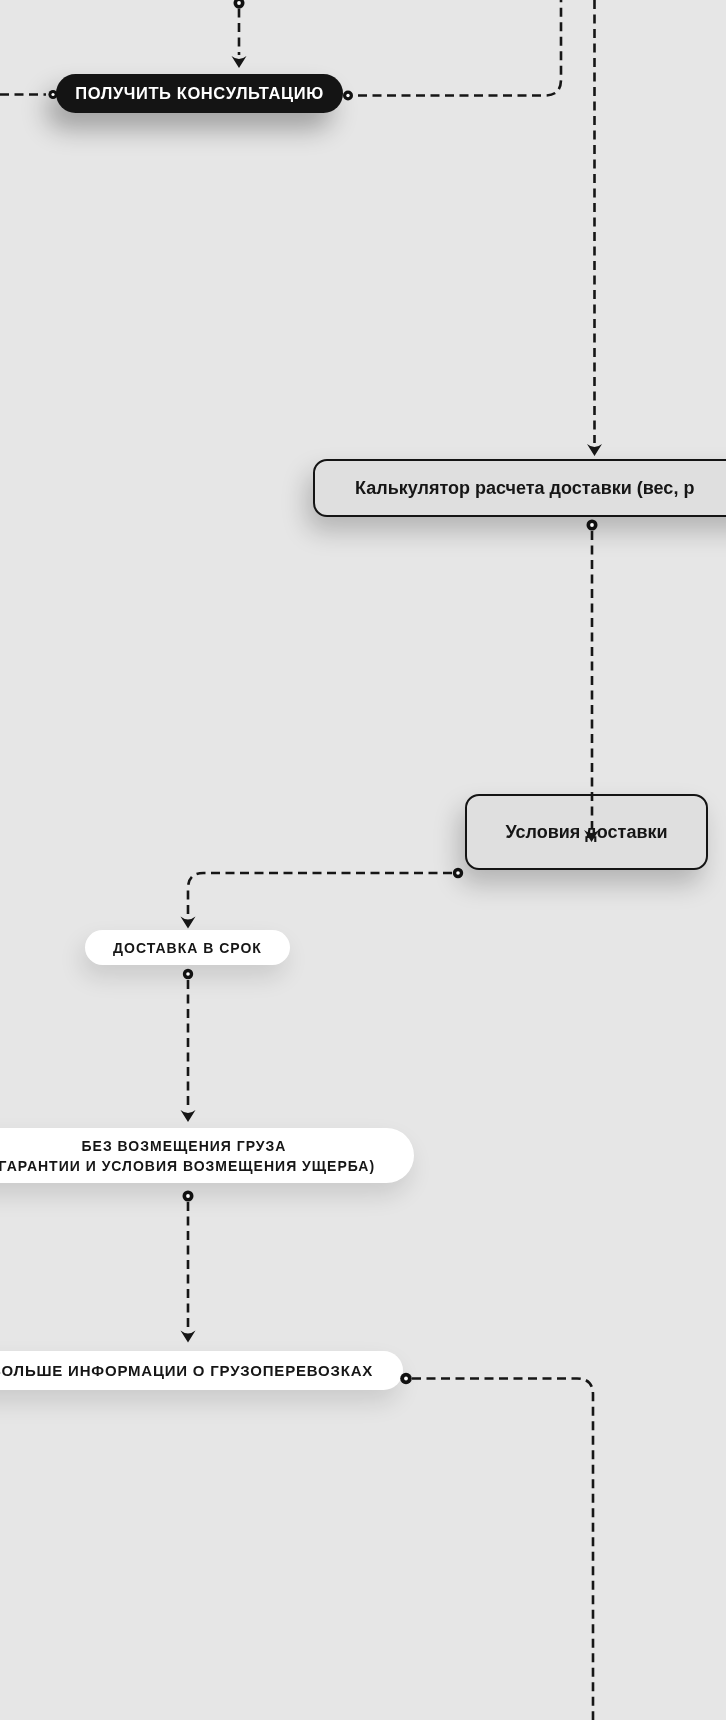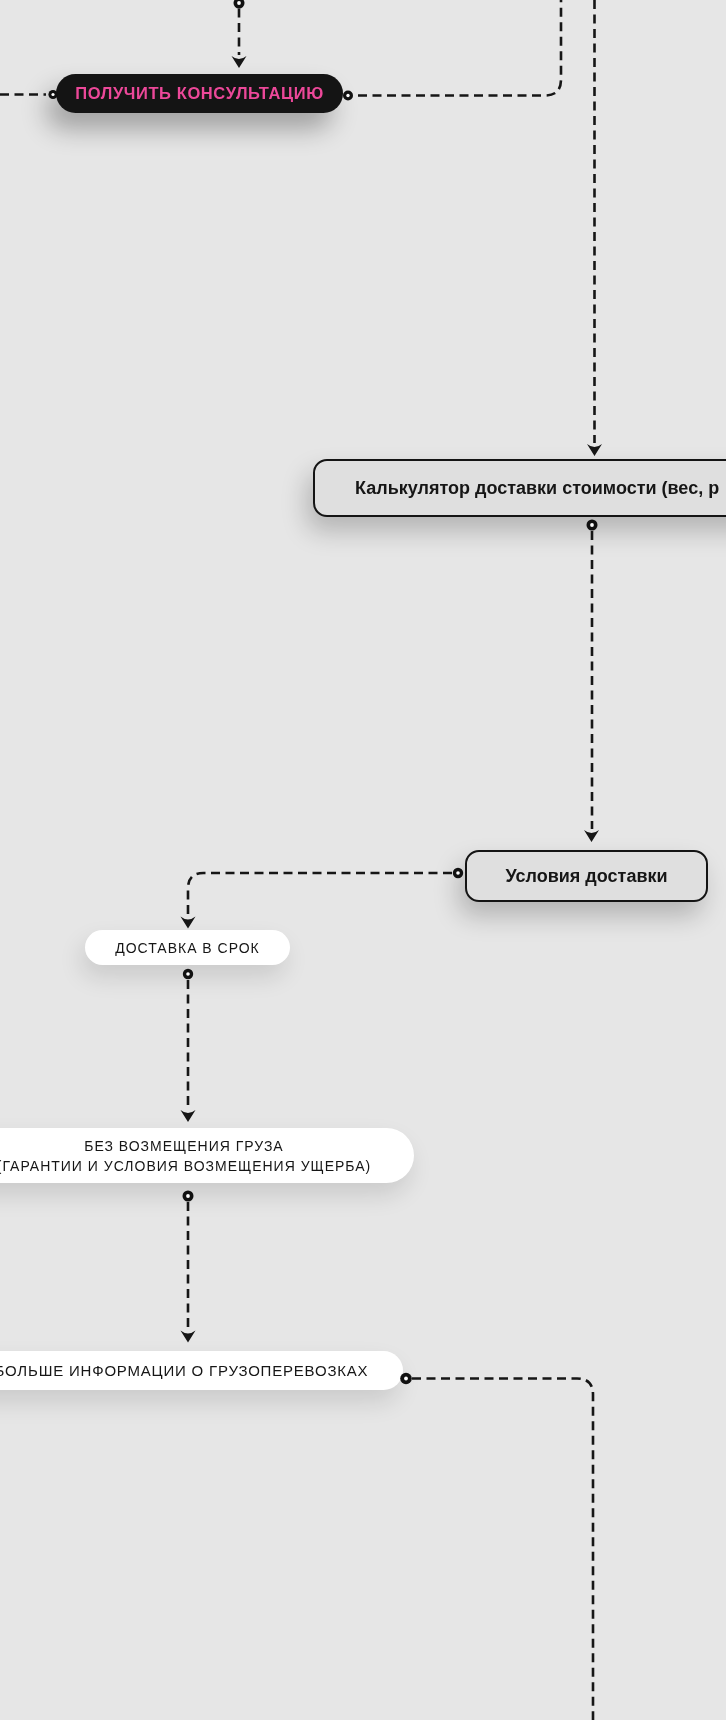--- a/index.html
+++ b/index.html
@@ -26,66 +26,66 @@
     z-index: 2;
     display: flex;
     align-items: center;
     justify-content: center;
     box-sizing: border-box;
     color: #161616;
     white-space: nowrap;
   }
   .node--dark-pill {
     background: #141414;
-    color: #ec4899;
+    color: #ffffff;
     border-radius: 20px;
     font-size: 16.5px;
     font-weight: 700;
     letter-spacing: 0.6px;
     box-shadow: -10px 16px 26px rgba(0,0,0,0.30);
   }
   .node--outlined {
     background: #dfdfdf;
     border: 2.5px solid #141414;
     border-radius: 14px;
     font-size: 18px;
     font-weight: 700;
     box-shadow: -6px 14px 26px rgba(0,0,0,0.22);
   }
   .node--white-pill {
     background: #ffffff;
     border-radius: 28px;
     font-size: 14px;
-    font-weight: 400;
+    font-weight: 700;
     letter-spacing: 1px;
     box-shadow: -4px 12px 24px rgba(0,0,0,0.12);
     text-align: center;
   }
   #node-consultation { left: 56px; top: 74px; width: 287px; height: 39px; }
   #node-calculator   { left: 313px; top: 459px; width: 562px; height: 58px;
                        justify-content: flex-start; padding-left: 40px; }
-  #node-delivery-terms { left: 465px; top: 850px; width: 243px; height: 52px; }
+  #node-delivery-terms { left: 465px; top: 794px; width: 243px; height: 76px; }
   #node-on-time      { left: 85px; top: 930px; width: 205px; height: 35px; border-radius: 18px; }
   #node-no-damage    { left: -46px; top: 1128px; width: 460px; height: 55px;
                        flex-direction: column; line-height: 20px; font-size: 14px; }
   #node-more-info    { left: -40px; top: 1351px; width: 443px; height: 39px;
                        border-radius: 20px; font-size: 15px; letter-spacing: 0.8px; }
   .node-label { display: block; }
 </style>
 </head>
 <body>
 
 <div class="canvas">
 
   <div class="node node--dark-pill" id="node-consultation">
     <span class="node-label">ПОЛУЧИТЬ КОНСУЛЬТАЦИЮ</span>
   </div>
 
   <div class="node node--outlined" id="node-calculator">
-    <span class="node-label">Калькулятор доставки стоимости (вес, р</span>
+    <span class="node-label">Калькулятор расчета доставки (вес, р</span>
   </div>
 
   <div class="node node--outlined" id="node-delivery-terms">
     <span class="node-label">Условия доставки</span>
   </div>
 
   <div class="node node--white-pill" id="node-on-time">
     <span class="node-label">ДОСТАВКА В СРОК</span>
   </div>
 

